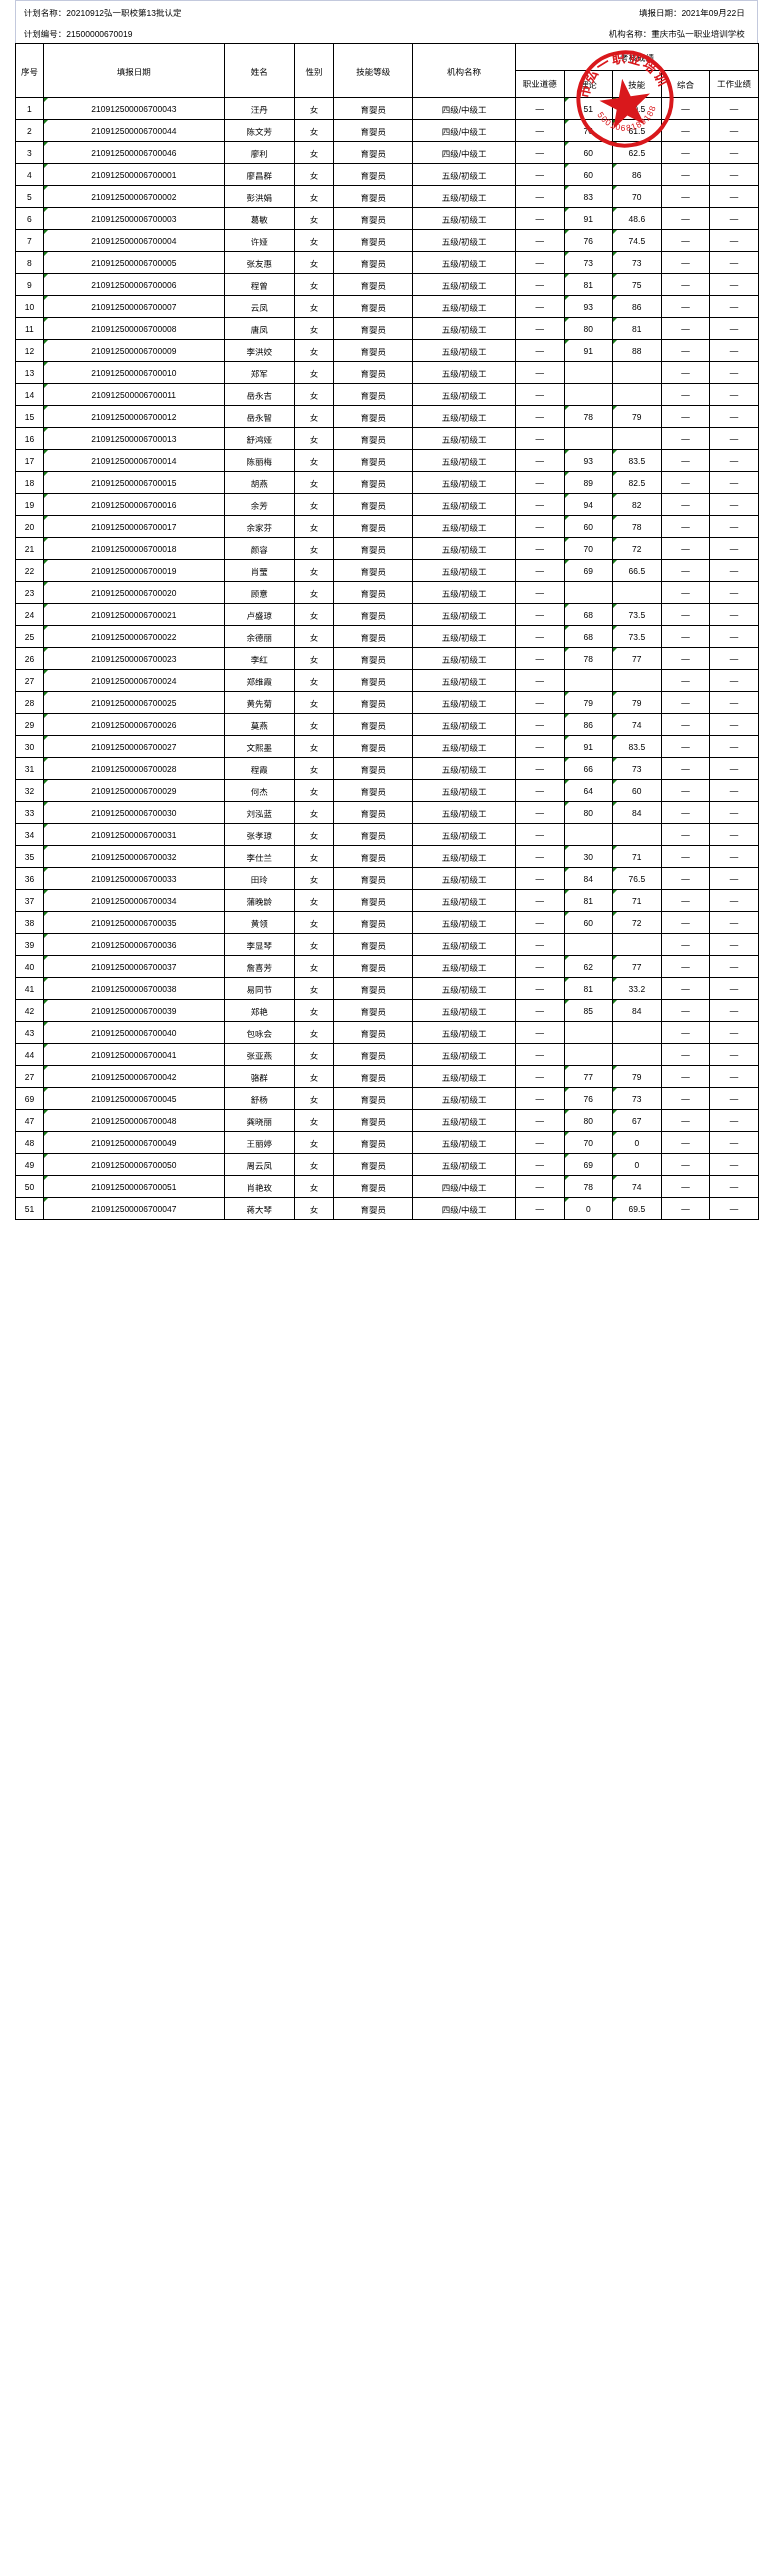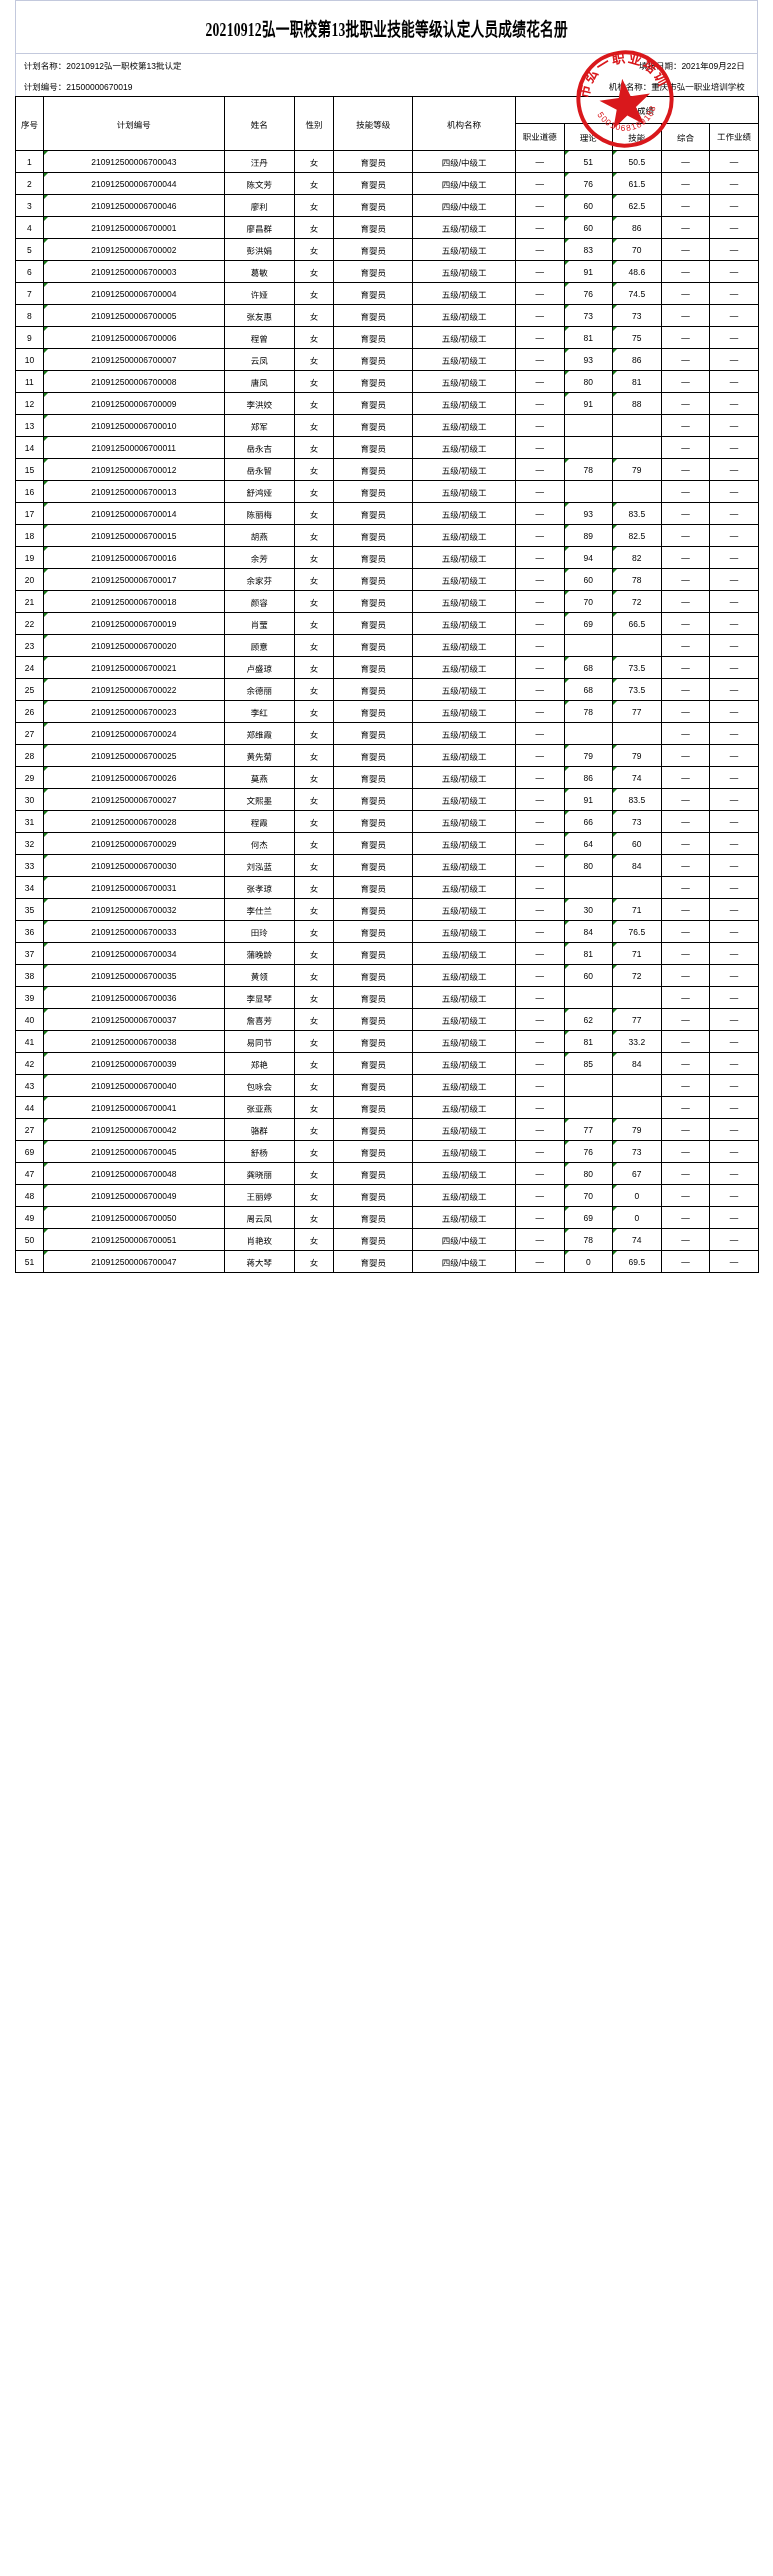--- a/index.html
+++ b/index.html
@@ -149,23 +149,20 @@
           <textPath href="#sealTop" startOffset="50%" text-anchor="middle">重庆市弘一职业培训学校</textPath>
         </text>
         <text fill="#d9181c" font-family="'Liberation Sans', sans-serif" font-size="15" letter-spacing="2">
           <textPath href="#sealBot" startOffset="50%" text-anchor="middle">5001068189188</textPath>
         </text>
         <polygon points="88,52 98.6,84.6 132.9,84.6 105.1,104.8 115.7,137.4 88,117.2 60.3,137.4 70.9,104.8 43.1,84.6 77.4,84.6" fill="#d9181c"></polygon>
       </g>
     </svg>
   </div>
 
-  <div class="title-band">
-    <div class="doc-title">20210912弘一职校第13批职业技能等级认定人员成绩花名册</div>
-  </div>
 
   <div class="meta-band">
     <div class="meta-row">
       <div class="meta-left">计划名称：20210912弘一职校第13批认定</div>
       <div class="meta-spacer"></div>
       <div class="meta-right">填报日期：2021年09月22日</div>
     </div>
     <div class="meta-row">
       <div class="meta-left">计划编号：21500000670019</div>
       <div class="meta-spacer"></div>
@@ -183,21 +180,21 @@
         <col class="c-level">
         <col class="c-ethic">
         <col class="c-theory">
       <col class="c-skill">
         <col class="c-comp">
         <col class="c-perf">
     </colgroup>
     <thead>
       <tr>
         <th class="hdr-tall" rowspan="2">序号</th>
-        <th class="hdr-tall" rowspan="2">计划编号</th>
+        <th class="hdr-tall" rowspan="2">填报日期</th>
         <th class="hdr-tall" rowspan="2">姓名</th>
         <th class="hdr-tall" rowspan="2">性别</th>
         <th class="hdr-tall" rowspan="2">技能等级</th>
         <th class="hdr-tall" rowspan="2">机构名称</th>
         <th class="hdr-group" colspan="5">考核成绩</th>
       </tr>
       <tr>
         <th><span class="two-line">职业道德</span></th>
         <th>理论</th>
         <th>技能</th>

